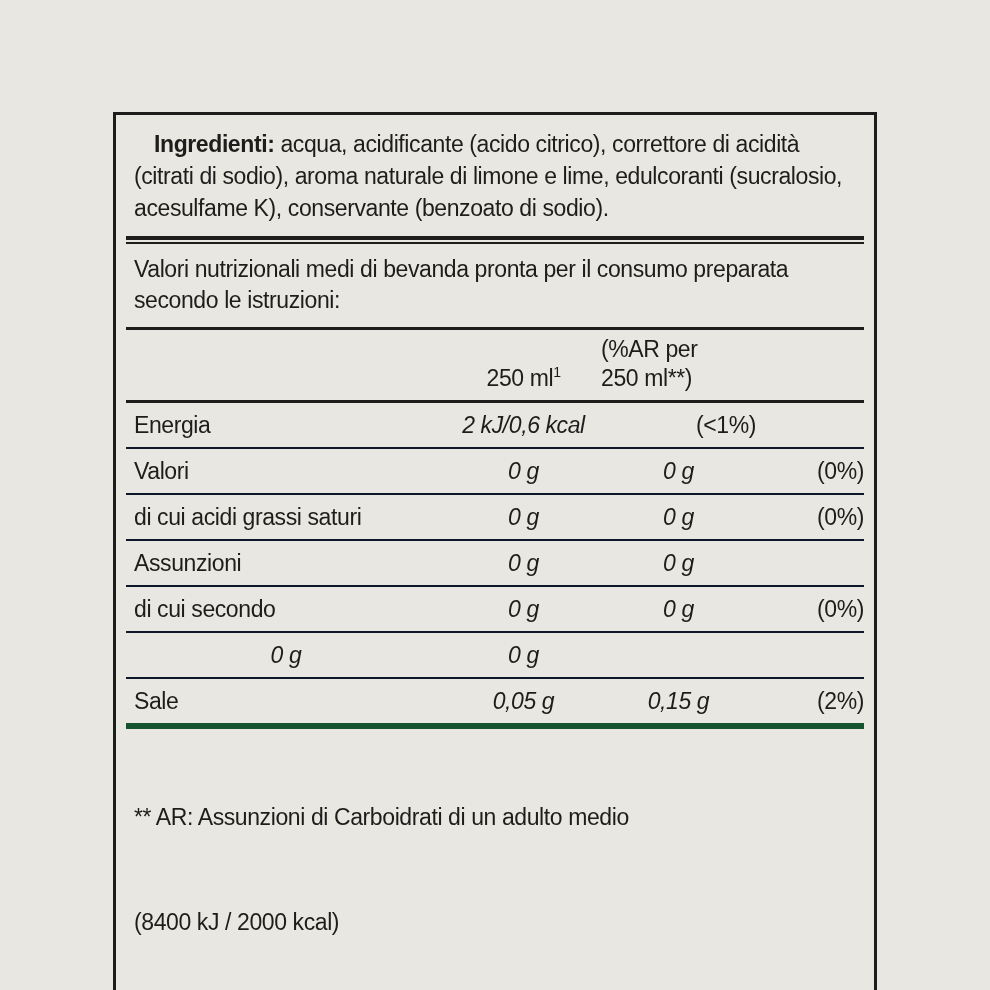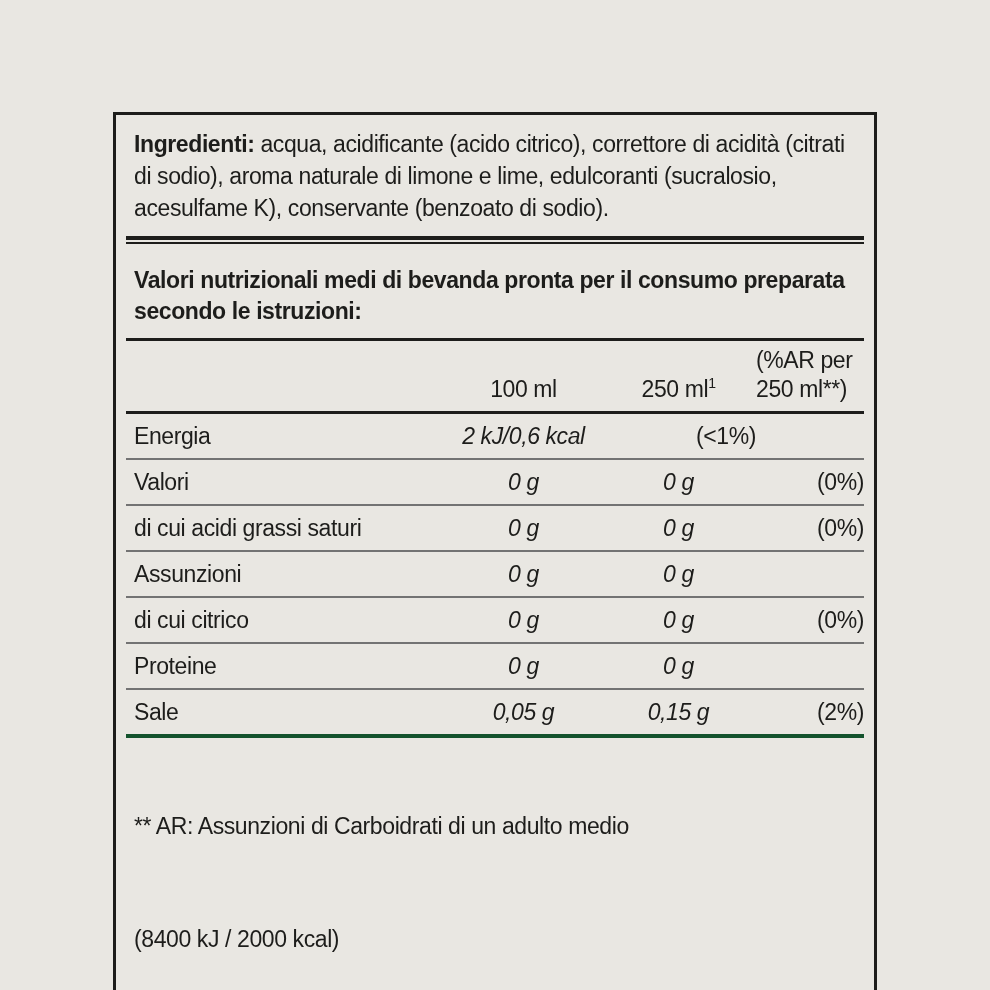--- a/index.html
+++ b/index.html
@@ -21,31 +21,31 @@
     top: 112px;
     width: 764px;
     border: 3px solid #1d1d1b;
     background: #e9e7e2;
   }
   .ingredients {
     padding: 13px 18px 9px 18px;
     font-size: 23px;
     line-height: 32px;
   }
-  .ingredients b { font-weight: bold; }
+  .ingredients b { font-weight: bold; margin-left: 20px; }
   .thick-divider {
     margin: 3px 10px 0 10px;
     height: 2px;
     border-top: 4px solid #1d1d1b;
     border-bottom: 2px solid #1d1d1b;
   }
   .nutrition-title {
-    padding: 21px 18px 11px 18px;
+    padding: 10px 18px 11px 18px;
     font-size: 23px;
-    font-weight: bold;
+    font-weight: normal;
     line-height: 31px;
   }
   .rule {
     margin: 0 10px;
     border-top: 3px solid #1d1d1b;
     height: 0;
   }
   .tbl {
     margin: 0 10px;
   }
@@ -61,38 +61,38 @@
   }
   .thead .c1, .thead .c2 { text-align: center; }
   .thead .c3 { }
   .thead sup {
     font-size: 14px;
     vertical-align: super;
     line-height: 0;
   }
   .trow {
     padding: 7px 0;
-    border-bottom: 2px solid #737373;
+    border-bottom: 2px solid #0f172a;
     font-size: 23px;
     line-height: 30px;
     align-items: center;
   }
   .trow:last-child {
-    border-bottom: 4px solid #14532d;
+    border-bottom: 6px solid #14532d;
   }
   .trow .c0 { padding-left: 8px; text-align: left; }
   .trow .c1, .trow .c2 { text-align: center; font-style: italic; }
   .trow .c3 { text-align: right; }
   .footnotes {
     padding: 13px 18px 15px 18px;
     font-size: 23px;
     line-height: 30px;
     white-space: pre-wrap;
   }
-  .footnote-detail { margin-top: 23px; }
+  .footnote-detail { margin-top: 15px; }
   .footnote-serving { margin-top: 5px; }
 </style>
 </head>
 <body>
 
 <div class="label-box">
 
   <div class="ingredients">
     <b>Ingredienti:</b><span> acqua, acidificante (acido citrico), correttore di acidità (citrati di sodio), aroma naturale di limone e lime, edulcoranti (sucralosio, acesulfame K), conservante (benzoato di sodio).</span>
   </div>
@@ -100,21 +100,20 @@
   <div class="thick-divider"></div>
 
   <div class="nutrition-title">Valori nutrizionali medi di bevanda pronta per il consumo preparata secondo le istruzioni:</div>
 
   <div class="rule"></div>
 
   <div class="tbl">
 
     <div class="tbl-grid thead">
       <div class="c0"></div>
-      <div class="c1">100 ml</div>
       <div class="c2"><span>250 ml</span><sup>1</sup></div>
       <div class="c3">
         <div>(%AR per</div>
         <div>250 ml**)</div>
       </div>
     </div>
 
     <div class="rule" style="margin:0;"></div>
 
     <div class="tbl-grid trow">
@@ -138,28 +137,27 @@
     </div>
 
     <div class="tbl-grid trow">
       <div class="c0">Assunzioni</div>
       <div class="c1">0 g</div>
       <div class="c2">0 g</div>
       <div class="c3"></div>
     </div>
 
     <div class="tbl-grid trow">
-      <div class="c0">di cui citrico</div>
+      <div class="c0">di cui secondo</div>
       <div class="c1">0 g</div>
       <div class="c2">0 g</div>
       <div class="c3">(0%)</div>
     </div>
 
     <div class="tbl-grid trow">
-      <div class="c0">Proteine</div>
       <div class="c1">0 g</div>
       <div class="c2">0 g</div>
       <div class="c3"></div>
     </div>
 
     <div class="tbl-grid trow">
       <div class="c0">Sale</div>
       <div class="c1">0,05 g</div>
       <div class="c2">0,15 g</div>
       <div class="c3">(2%)</div>

